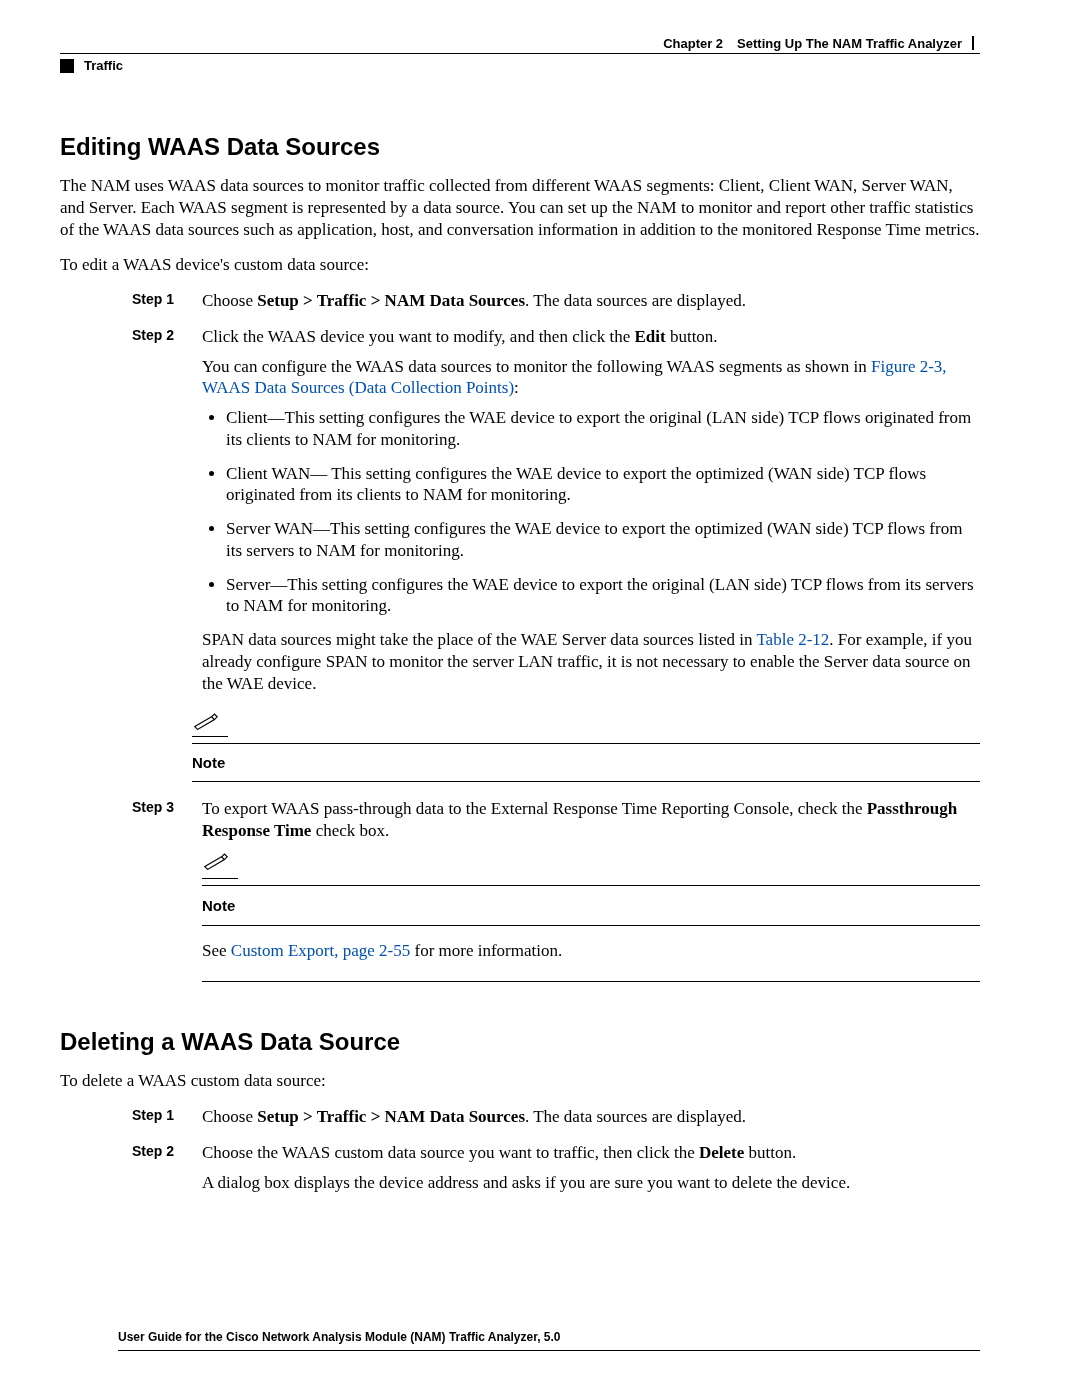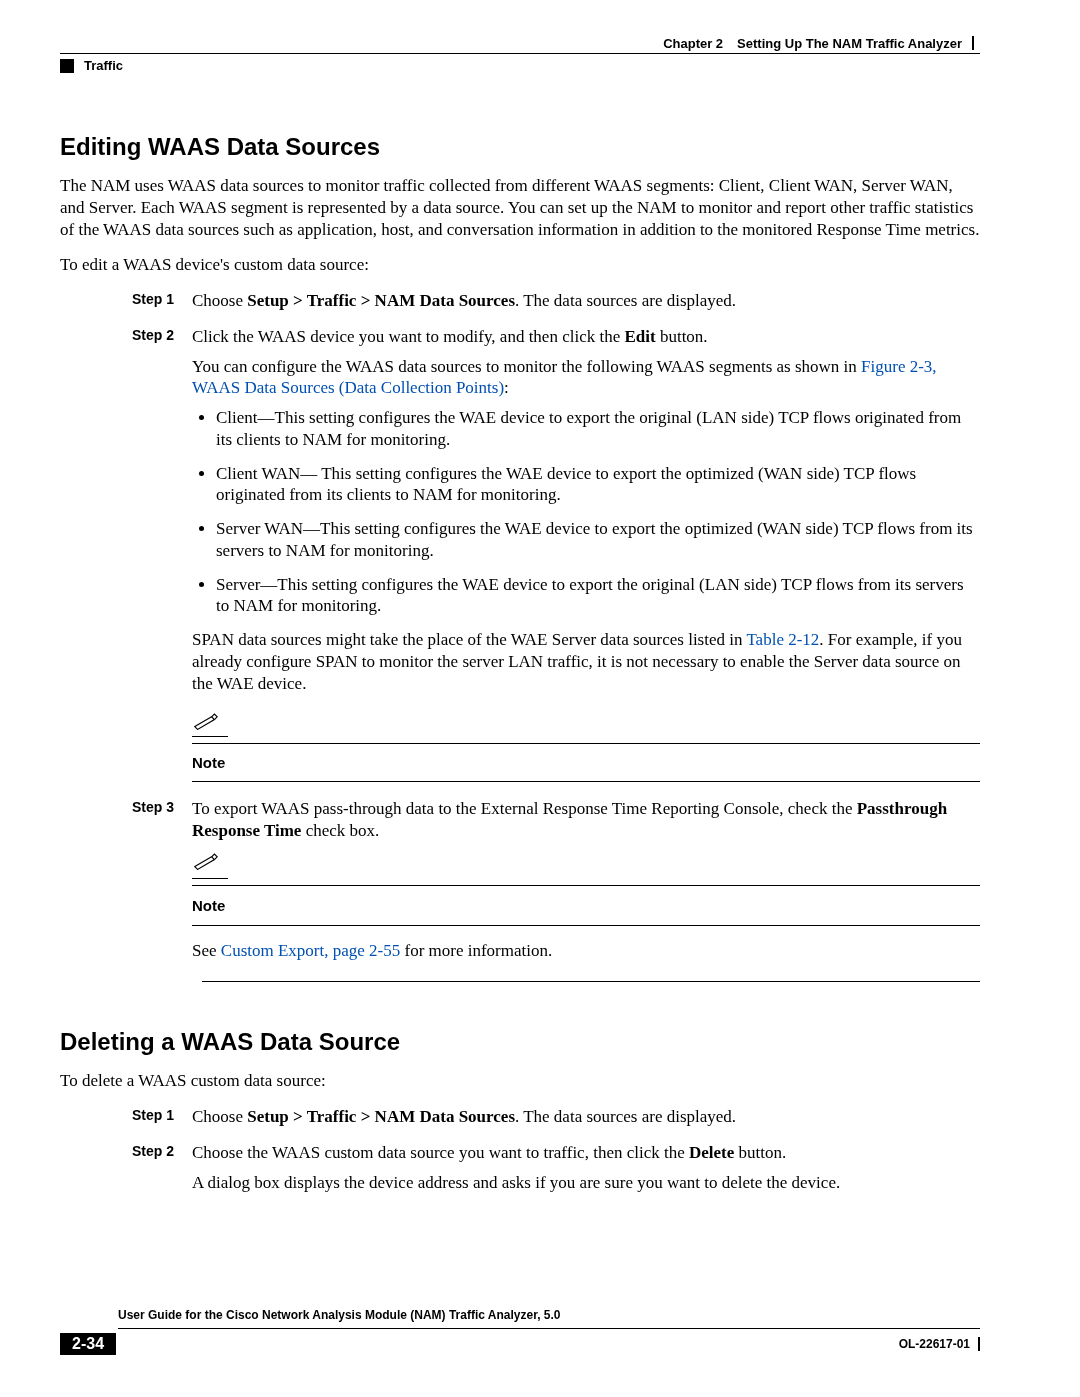--- a/index.html
+++ b/index.html
@@ -76,20 +76,21 @@
     flex: 0 0 60px;
     font-family: Arial, Helvetica, sans-serif;
     font-size: 14px;
     font-weight: bold;
     padding-top:1px;
     margin-left: 72px;
   }
   .step-body {
     font-size: 17px;
     line-height: 1.28;
+    margin-left: 10px;
     flex: 1;
   }
   .step-body p { margin:0 0 8px 0; }
 
   .link { color: #0050b2; }
   .cross-link { color: #0050b2; }
   b.inline { font-weight:bold; }
 
   ul.seg {
     margin: 6px 0 10px 0;
@@ -296,22 +297,15 @@
       <p>
         <span>Choose the WAAS custom data source you want to traffic, then click the </span><b class="inline">Delete</b><span> button.</span>
       </p>
       <p>A dialog box displays the device address and asks if you are sure you want to delete the device.</p>
     </div>
   </div>
 
   <div class="footer">
     <div style="margin-left:58px;" class="footer-title">User Guide for the Cisco Network Analysis Module (NAM) Traffic Analyzer, 5.0</div>
     <div class="footer-line"></div>
-    <div class="footer-row">
-      <div class="page-badge">2-34</div>
-      <div style="flex:1"></div>
-      <div class="footer-code">
-        <span>OL-22617-01</span><span class="footer-sep"></span>
-      </div>
-    </div>
   </div>
 
 </div>
 
 </body></html>

